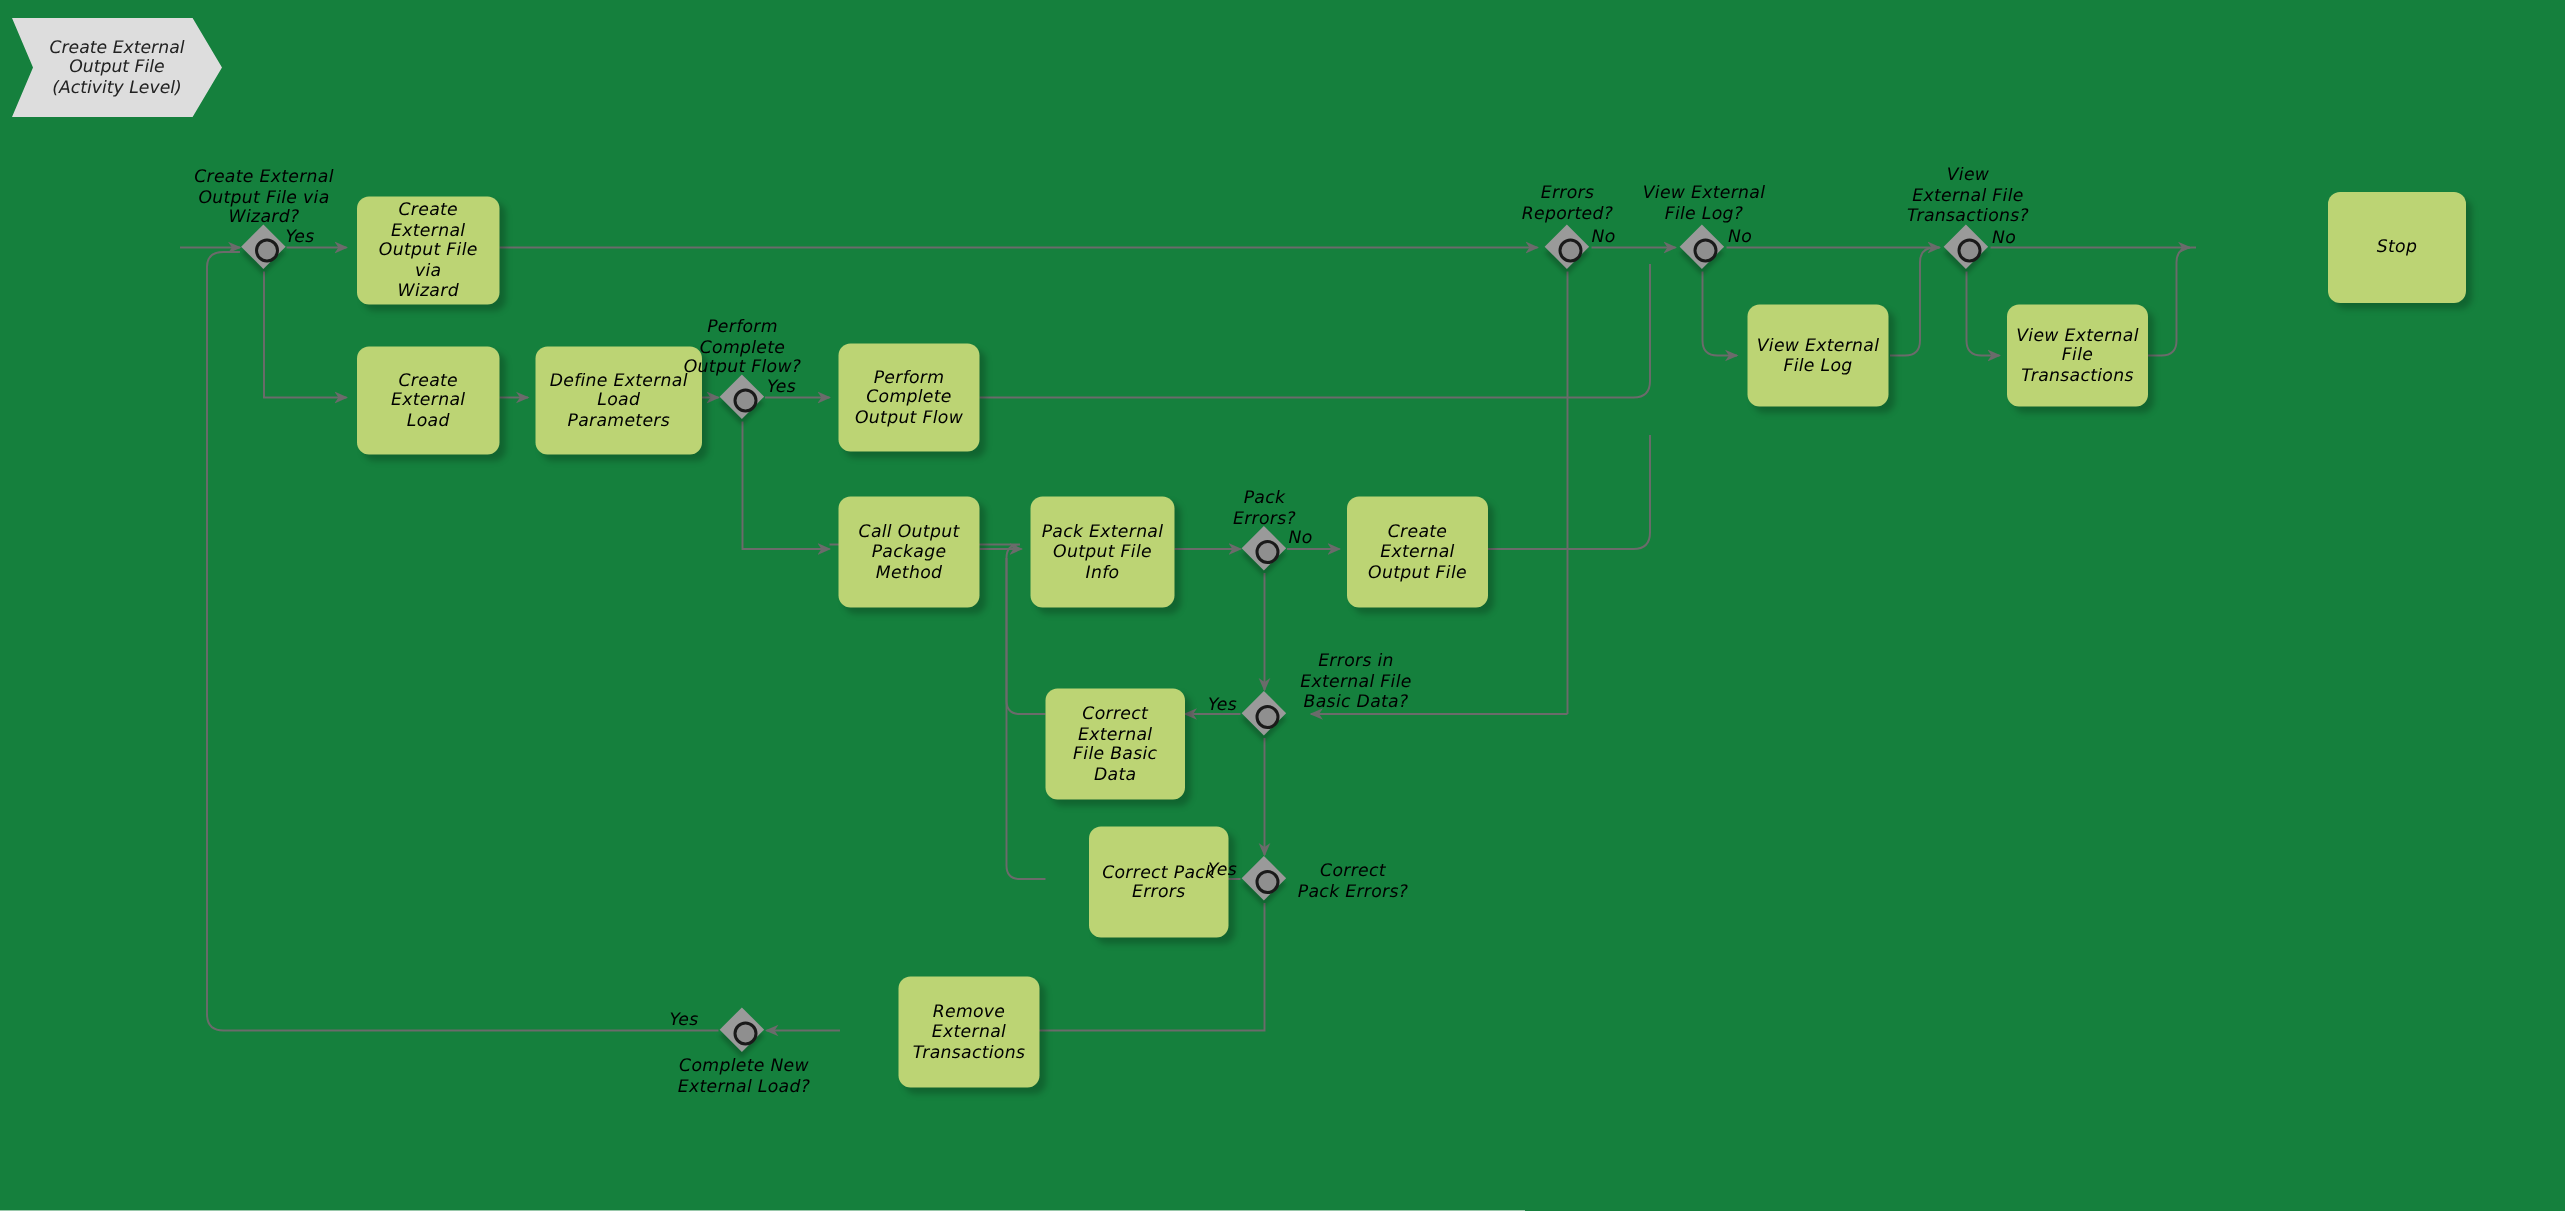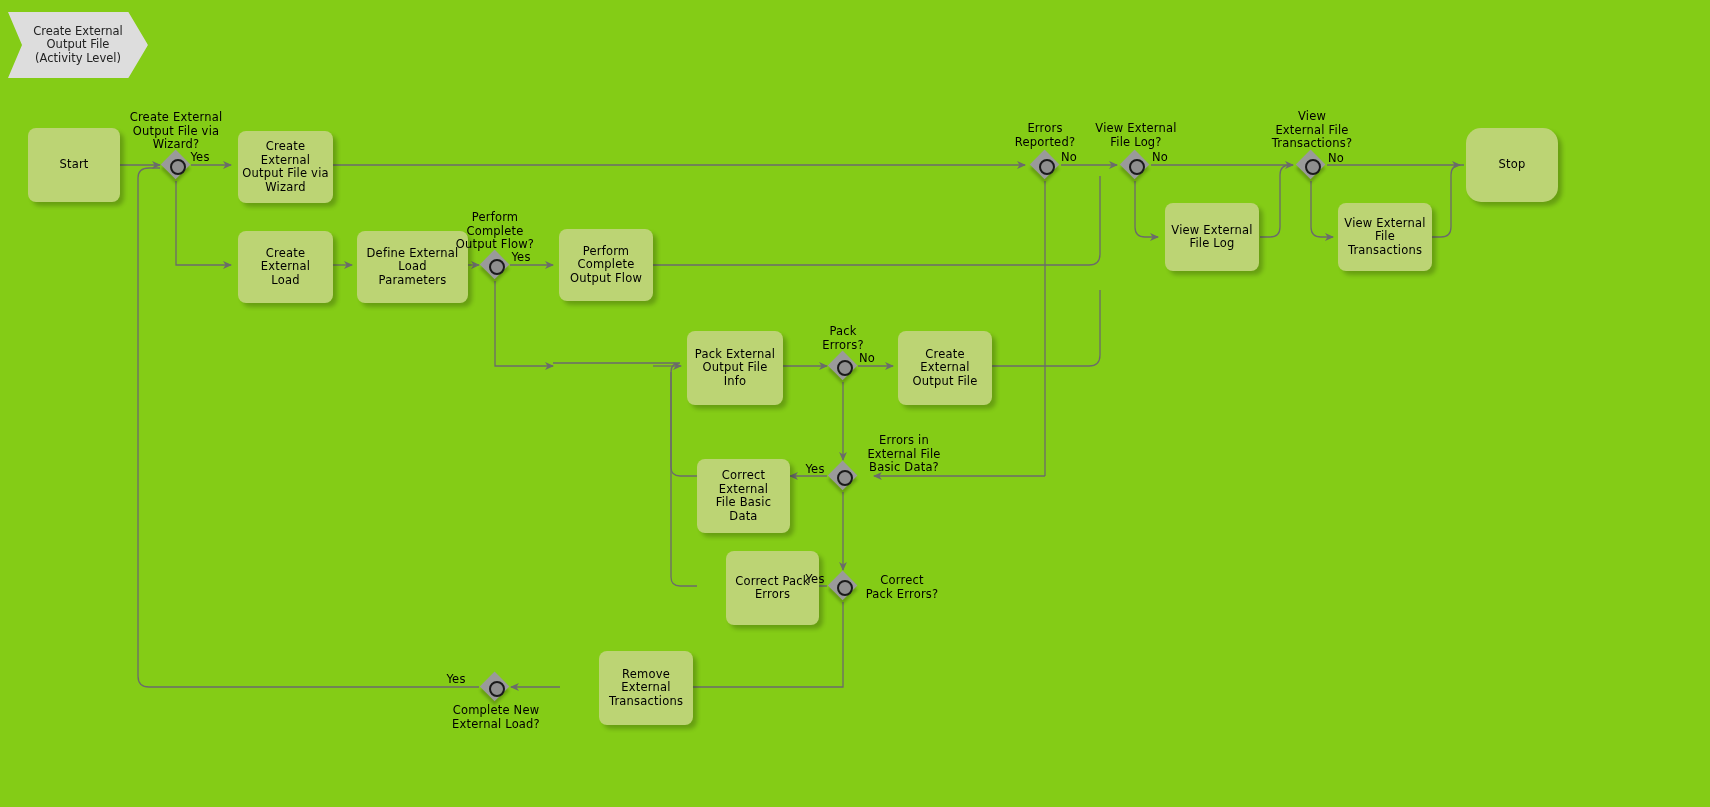--- a/index.html
+++ b/index.html
@@ -1,17 +1,17 @@
 <!DOCTYPE html>
 <html><head>
 <meta charset="utf-8">
 <style>
   html,body{margin:0;padding:0;background:#ffffff;}
   body{font-family:"DejaVu Sans",sans-serif;}
-  #canvas{position:relative;width:1710px;height:807px;overflow:hidden;background:#84cc16;}
+  #canvas{position:relative;width:1710px;height:807px;overflow:hidden;background:#15803d;font-style:italic;}
   #edges{position:absolute;left:0;top:0;width:1710px;height:807px;}
   .node{position:absolute;box-sizing:border-box;display:flex;align-items:center;justify-content:center;
         text-align:center;border-radius:8px;background:#bcd474;color:#000000;
         font-family:"DejaVu Sans",sans-serif;font-size:11.5px;line-height:13.5px;
         box-shadow:4px 4px 4px rgba(0,0,0,0.22);letter-spacing:0.2px;}
   .node span{display:block;padding:0 4px;white-space:pre-line;}
   .gw{position:absolute;width:30px;height:30px;}
   .gw .dia{position:absolute;left:0;top:0;width:21.2px;height:21.2px;margin:4.4px;
            background:#9a9a9a;transform:rotate(45deg);
            box-shadow:3px 3px 3px rgba(0,0,0,0.22);}
@@ -105,42 +105,43 @@
     </g>
   </svg>
 
   <div class="pool" style="left:8px;top:12px;width:140px;height:66px;">
     <div class="chev"></div>
     <div class="ptxt">Create External
 Output File
 (Activity Level)</div>
   </div>
 
-  <div class="node" style="left:28px;top:128px;width:92px;height:74px;">
-    <span>Start</span>
-  </div>
   <div class="node" style="left:238px;top:131px;width:95px;height:72px;">
     <span>Create External
 Output File via
 Wizard</span>
   </div>
   <div class="node" style="left:238px;top:231px;width:95px;height:72px;">
     <span>Create External
 Load</span>
   </div>
   <div class="node" style="left:357px;top:231px;width:111px;height:72px;">
     <span>Define External
 Load
 Parameters</span>
   </div>
   <div class="node" style="left:559px;top:229px;width:94px;height:72px;">
     <span>Perform
 Complete
 Output Flow</span>
   </div>
+  <div class="node" style="left:559px;top:331px;width:94px;height:74px;">
+    <span>Call Output
+Package Method</span>
+  </div>
   <div class="node" style="left:687px;top:331px;width:96px;height:74px;">
     <span>Pack External
 Output File Info</span>
   </div>
   <div class="node" style="left:898px;top:331px;width:94px;height:74px;">
     <span>Create External
 Output File</span>
   </div>
   <div class="node" style="left:697px;top:459px;width:93px;height:74px;">
     <span>Correct External
@@ -156,21 +157,21 @@
 Transactions</span>
   </div>
   <div class="node" style="left:1165px;top:203px;width:94px;height:68px;">
     <span>View External
 File Log</span>
   </div>
   <div class="node" style="left:1338px;top:203px;width:94px;height:68px;">
     <span>View External
 File Transactions</span>
   </div>
-  <div class="node" style="left:1466px;top:128px;width:92px;height:74px;border-radius:15px;">
+  <div class="node" style="left:1552px;top:128px;width:92px;height:74px;">
     <span>Stop</span>
   </div>
 
   <div class="gw" style="left:161px;top:150px;">
     <div class="dia"></div>
     <div class="ring"></div>
   </div>
   <div class="gw" style="left:480px;top:250px;">
     <div class="dia"></div>
     <div class="ring"></div>

